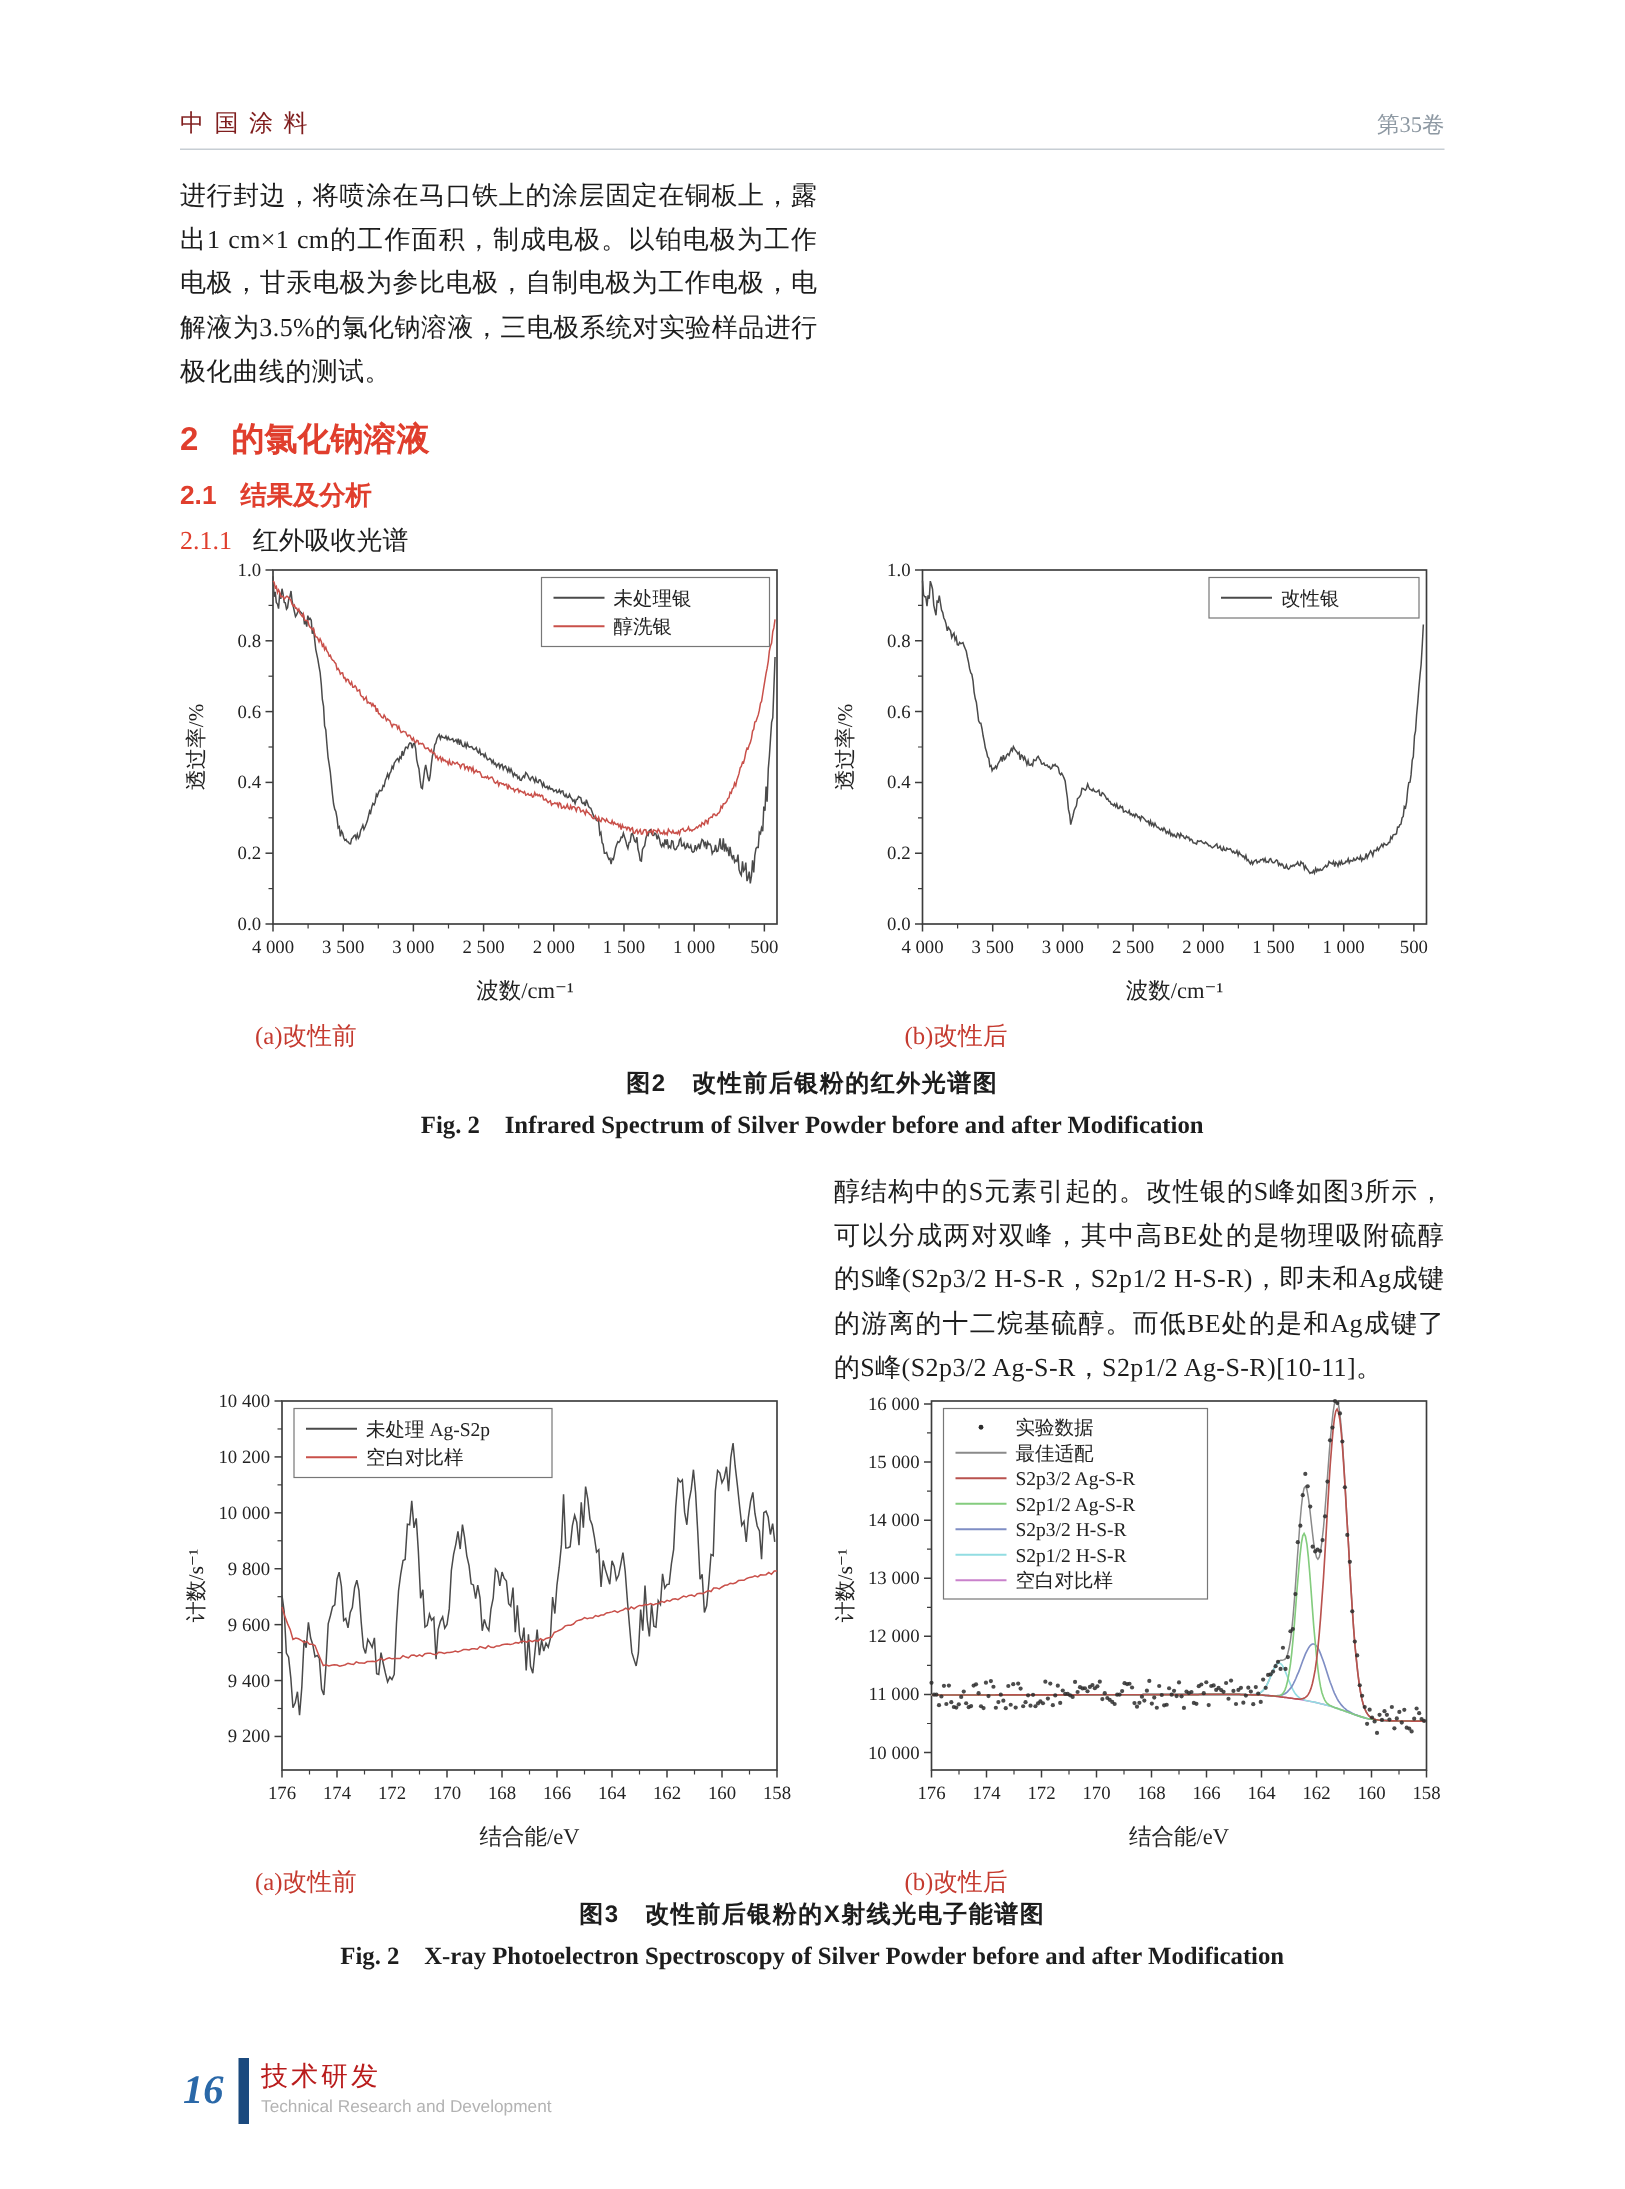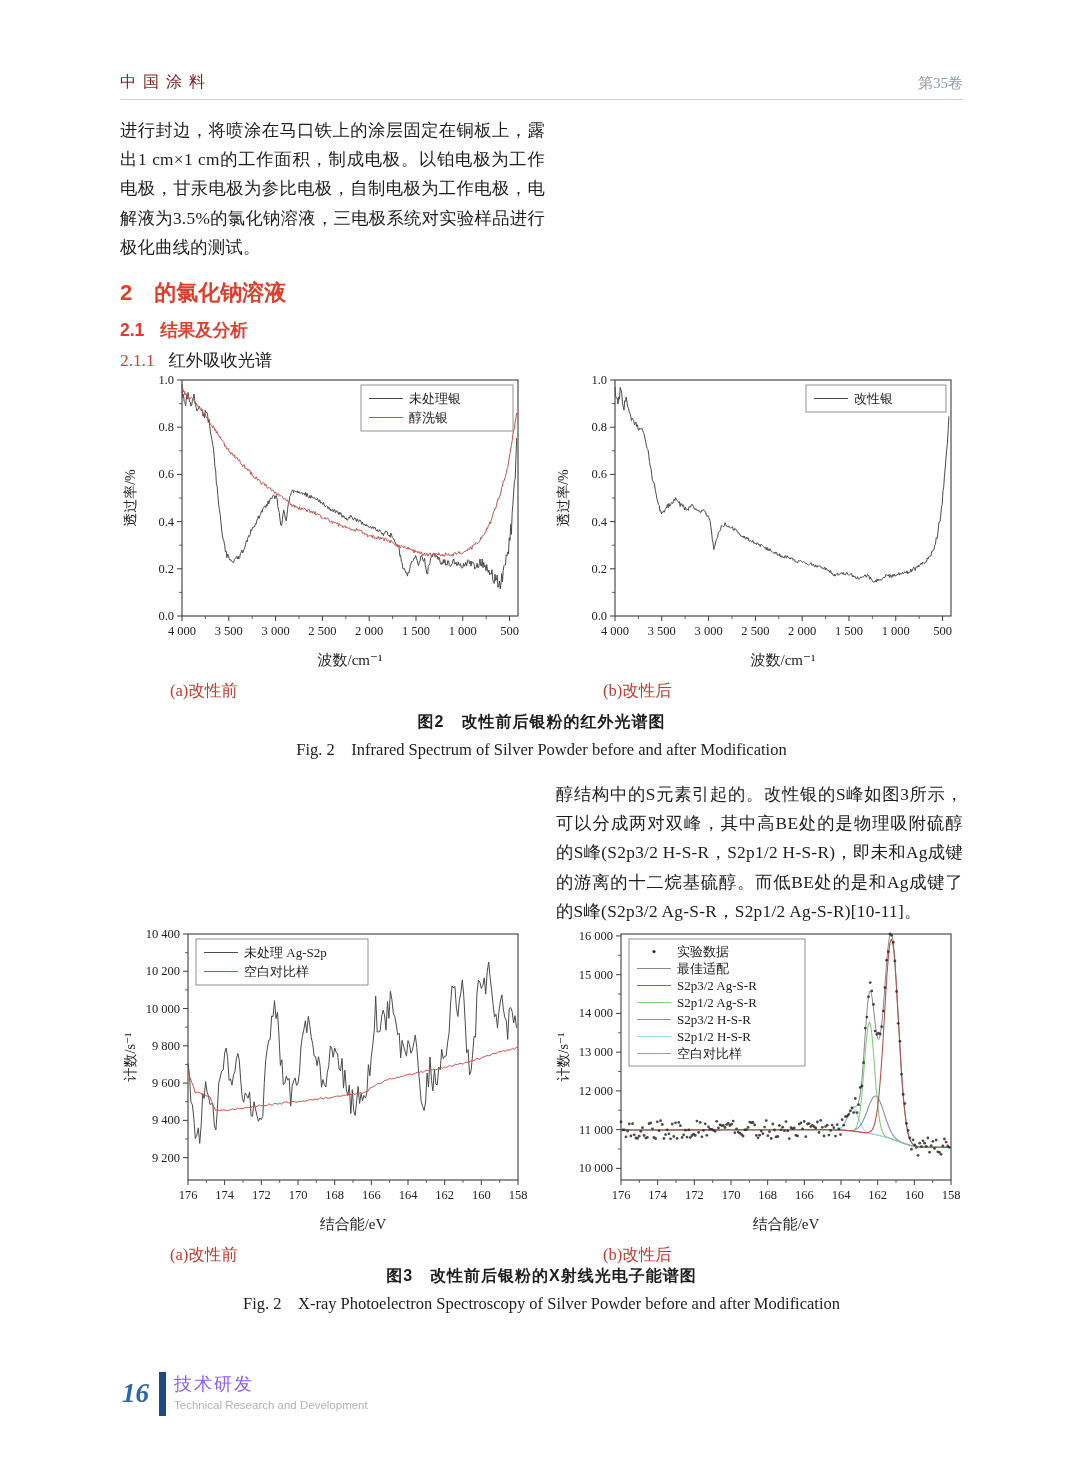--- a/index.html
+++ b/index.html
@@ -26,26 +26,26 @@
       font-weight:bold;font-size:17.5px;color:#e03e2d;}
   .h2 .num{margin-right:16px;}
   .h3{margin:6px 0 2px 0;font-size:17.3px;font-weight:normal;}
   .h3 .num{color:#e03e2d;font-family:Liberation Serif, serif;margin-right:14px;}
   
   .figrow{position:absolute;left:120px;width:843px;display:flex;justify-content:space-between;}
   .chartblock{width:410px;}
   .subcap{text-align:left;padding-left:50px;color:#c53a2f;font-size:16.5px;margin-top:8px;}
   .figcap{position:absolute;left:120px;width:843px;text-align:center;}
   .figcap .cn{font-family:"Liberation Sans","DejaVu Sans",sans-serif;font-weight:bold;font-size:16px;letter-spacing:1px;}
-  .figcap .en{font-weight:normal;font-size:16.5px;margin-top:6px;}
+  .figcap .en{font-weight:bold;font-size:16.5px;margin-top:6px;}
   
   .pfooter{position:absolute;left:122px;top:1372px;display:flex;align-items:flex-start;}
   .pagenum{font-style:italic;font-weight:bold;font-size:27px;color:#2a68a8;margin-top:6px;}
   .fbar{width:7px;height:44px;background:#1b4a7e;margin:0 8px 0 10px;}
-  .fsec .cn{font-size:18px;color:#8b5cf6;font-family:Liberation Serif, serif;letter-spacing:2px;}
+  .fsec .cn{font-size:18px;color:#b91c1c;font-family:Liberation Serif, serif;letter-spacing:2px;}
   .fsec .en{font-size:11.5px;color:#b3b3b3;font-family:"Liberation Sans","DejaVu Sans",sans-serif;margin-top:3px;}
   svg{display:block;}
   svg text{font-family:"Liberation Serif","DejaVu Serif",serif;fill:#222;}
 </style>
 </head>
 <body>
 
 <div class="page">
 
   <div class="pheader">

